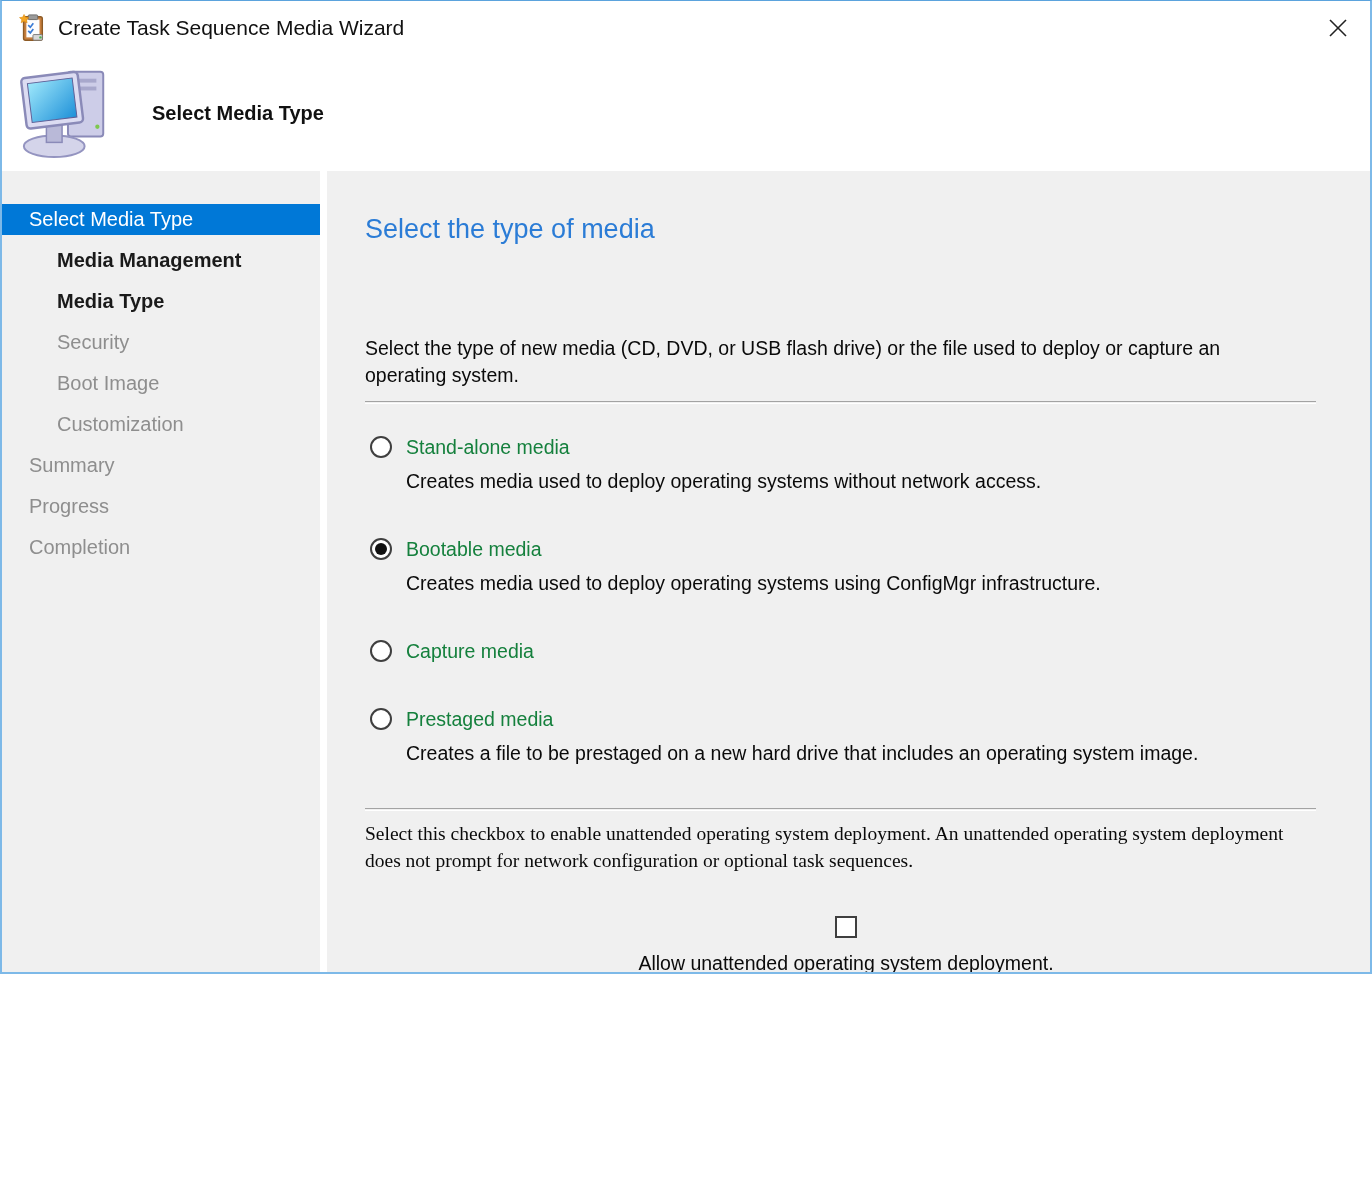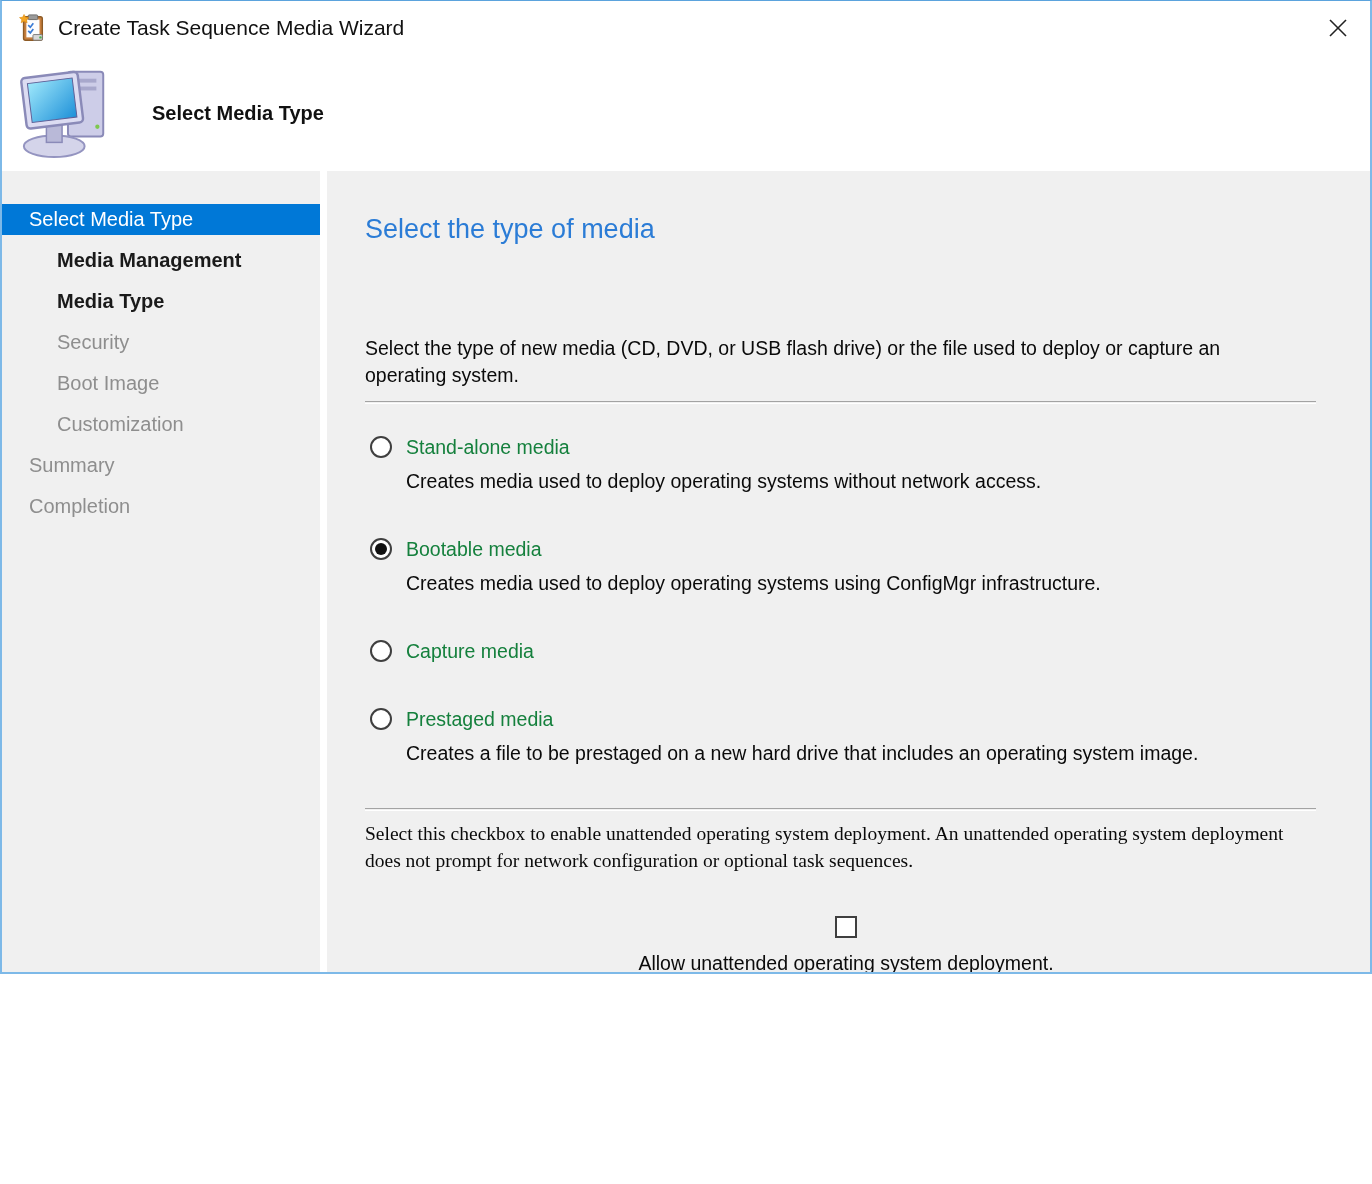--- a/index.html
+++ b/index.html
@@ -126,20 +126,21 @@
   <div class="body">
     <div class="sidebar">
       <ul class="nav">
         <li class="nav-item lvl1 selected"><span>Select Media Type</span></li>
         <li class="nav-item lvl2 bold"><span>Media Management</span></li>
         <li class="nav-item lvl2 bold"><span>Media Type</span></li>
         <li class="nav-item lvl2 normal"><span>Security</span></li>
         <li class="nav-item lvl2 normal"><span>Boot Image</span></li>
         <li class="nav-item lvl2 normal"><span>Customization</span></li>
         <li class="nav-item lvl1 normal"><span>Summary</span></li>
+        <li class="nav-item lvl1 normal"><span>Progress</span></li>
         <li class="nav-item lvl1 normal"><span>Completion</span></li>
       </ul>
     </div>
 
     <div class="vdivider"></div>
 
     <div class="main">
       <div class="main-inner">
         <div class="page-title">Select the type of media</div>
         <p class="intro">Select the type of new media (CD, DVD, or USB flash drive) or the file used to deploy or capture an operating system.</p>

